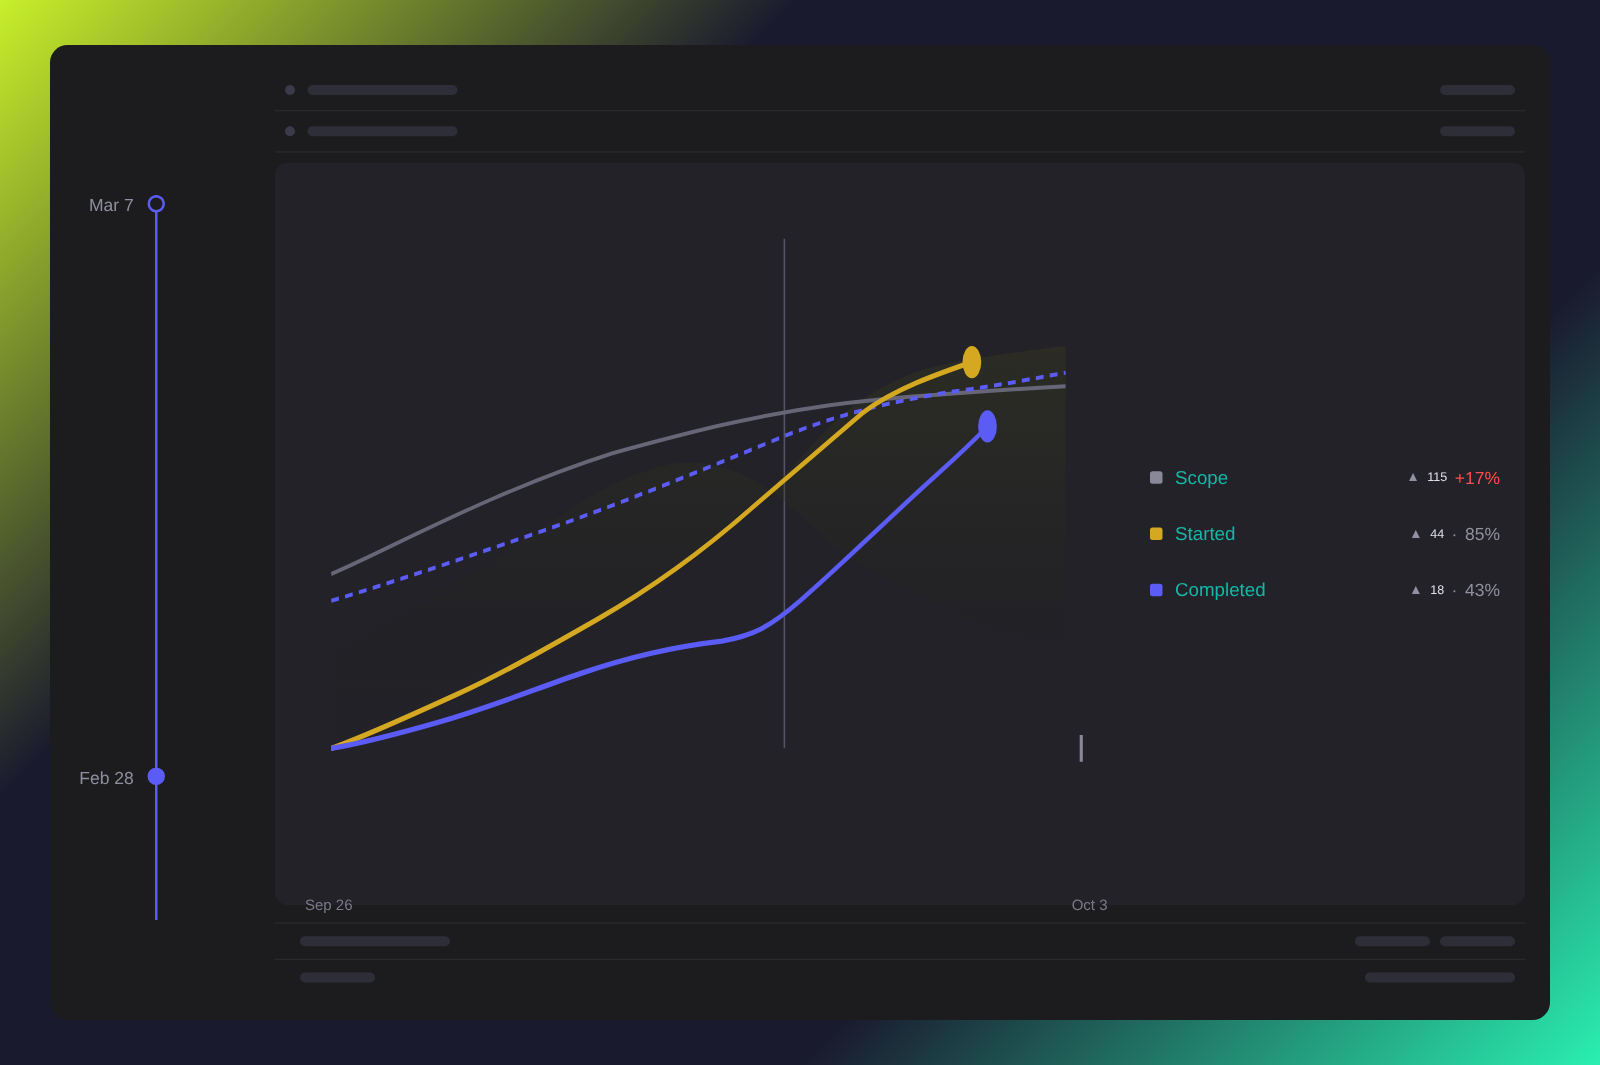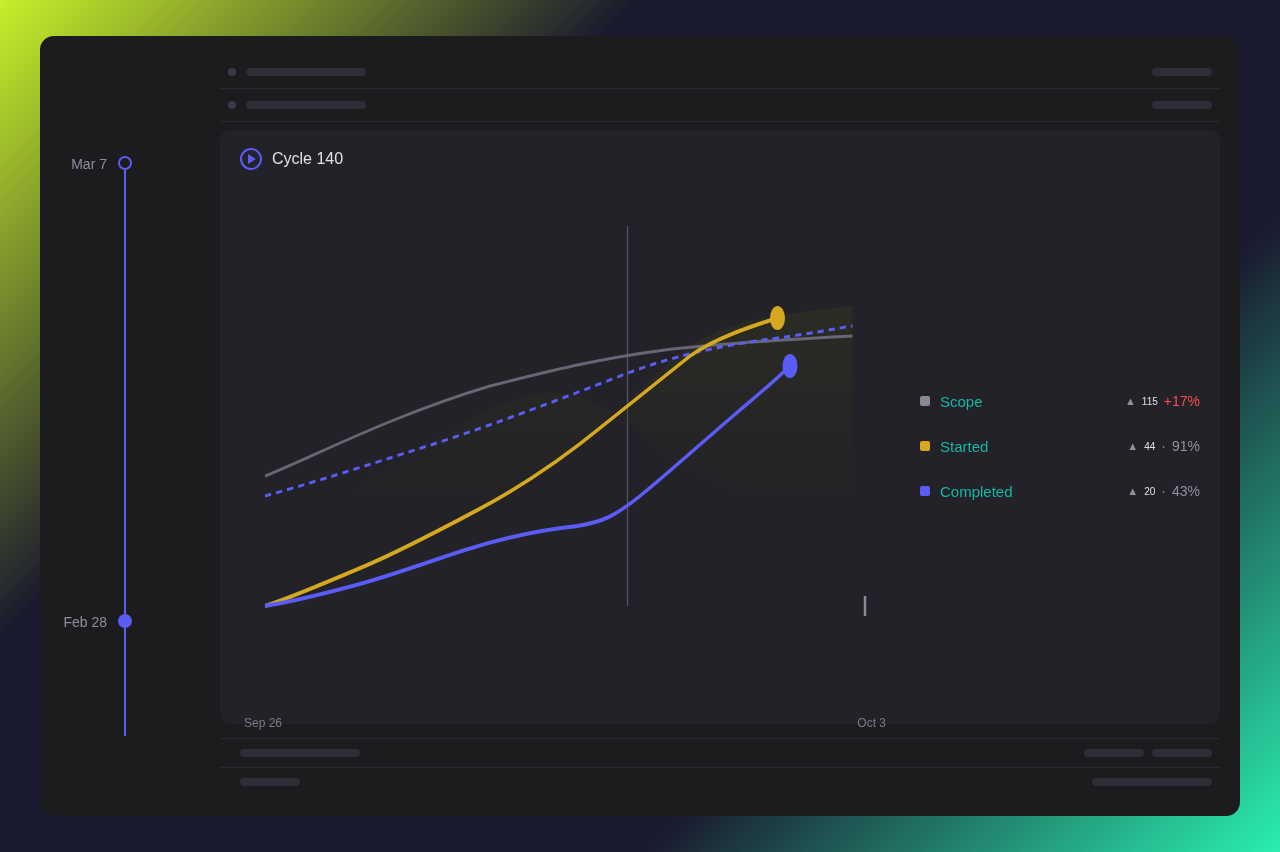--- a/index.html
+++ b/index.html
@@ -256,24 +256,20 @@
     </div>
     <div class="row-item">
       <div class="dot-small"></div>
       <div class="skeleton medium"></div>
       <div class="row-right">
         <div class="skeleton short"></div>
       </div>
     </div>
 
     <div class="cycle-card">
-      <div class="cycle-header">
-        <div class="cycle-icon"></div>
-        <span class="cycle-title">Cycle 140</span>
-      </div>
 
       <div class="cycle-body">
 
         <div class="chart-container">
           <svg class="chart-svg" viewBox="0 0 520 260" preserveAspectRatio="none">
 
             <defs>
               <linearGradient id="areaGrad" x1="0" y1="0" x2="0" y2="1">
                 <stop offset="0%" stop-color="#3a3a20" stop-opacity="0.7"></stop>
                 <stop offset="100%" stop-color="#1c1c1e" stop-opacity="0.1"></stop>
@@ -318,30 +314,30 @@
             </div>
           </div>
 
           <div class="legend-item">
             <div class="legend-dot" style="background:#d4a820;"></div>
             <span class="legend-label">Started</span>
             <div class="legend-stats">
               <span class="triangle-icon">▲</span>
               <span class="value">44</span>
               <span class="percent">·</span>
-              <span class="percent">91%</span>
+              <span class="percent">85%</span>
             </div>
           </div>
 
           <div class="legend-item">
             <div class="legend-dot" style="background:#5b5bf6;"></div>
             <span class="legend-label">Completed</span>
             <div class="legend-stats">
               <span class="triangle-icon">▲</span>
-              <span class="value">20</span>
+              <span class="value">18</span>
               <span class="percent">·</span>
               <span class="percent">43%</span>
             </div>
           </div>
 
         </div>
       </div>
     </div>
 
     <div class="bottom-section">

